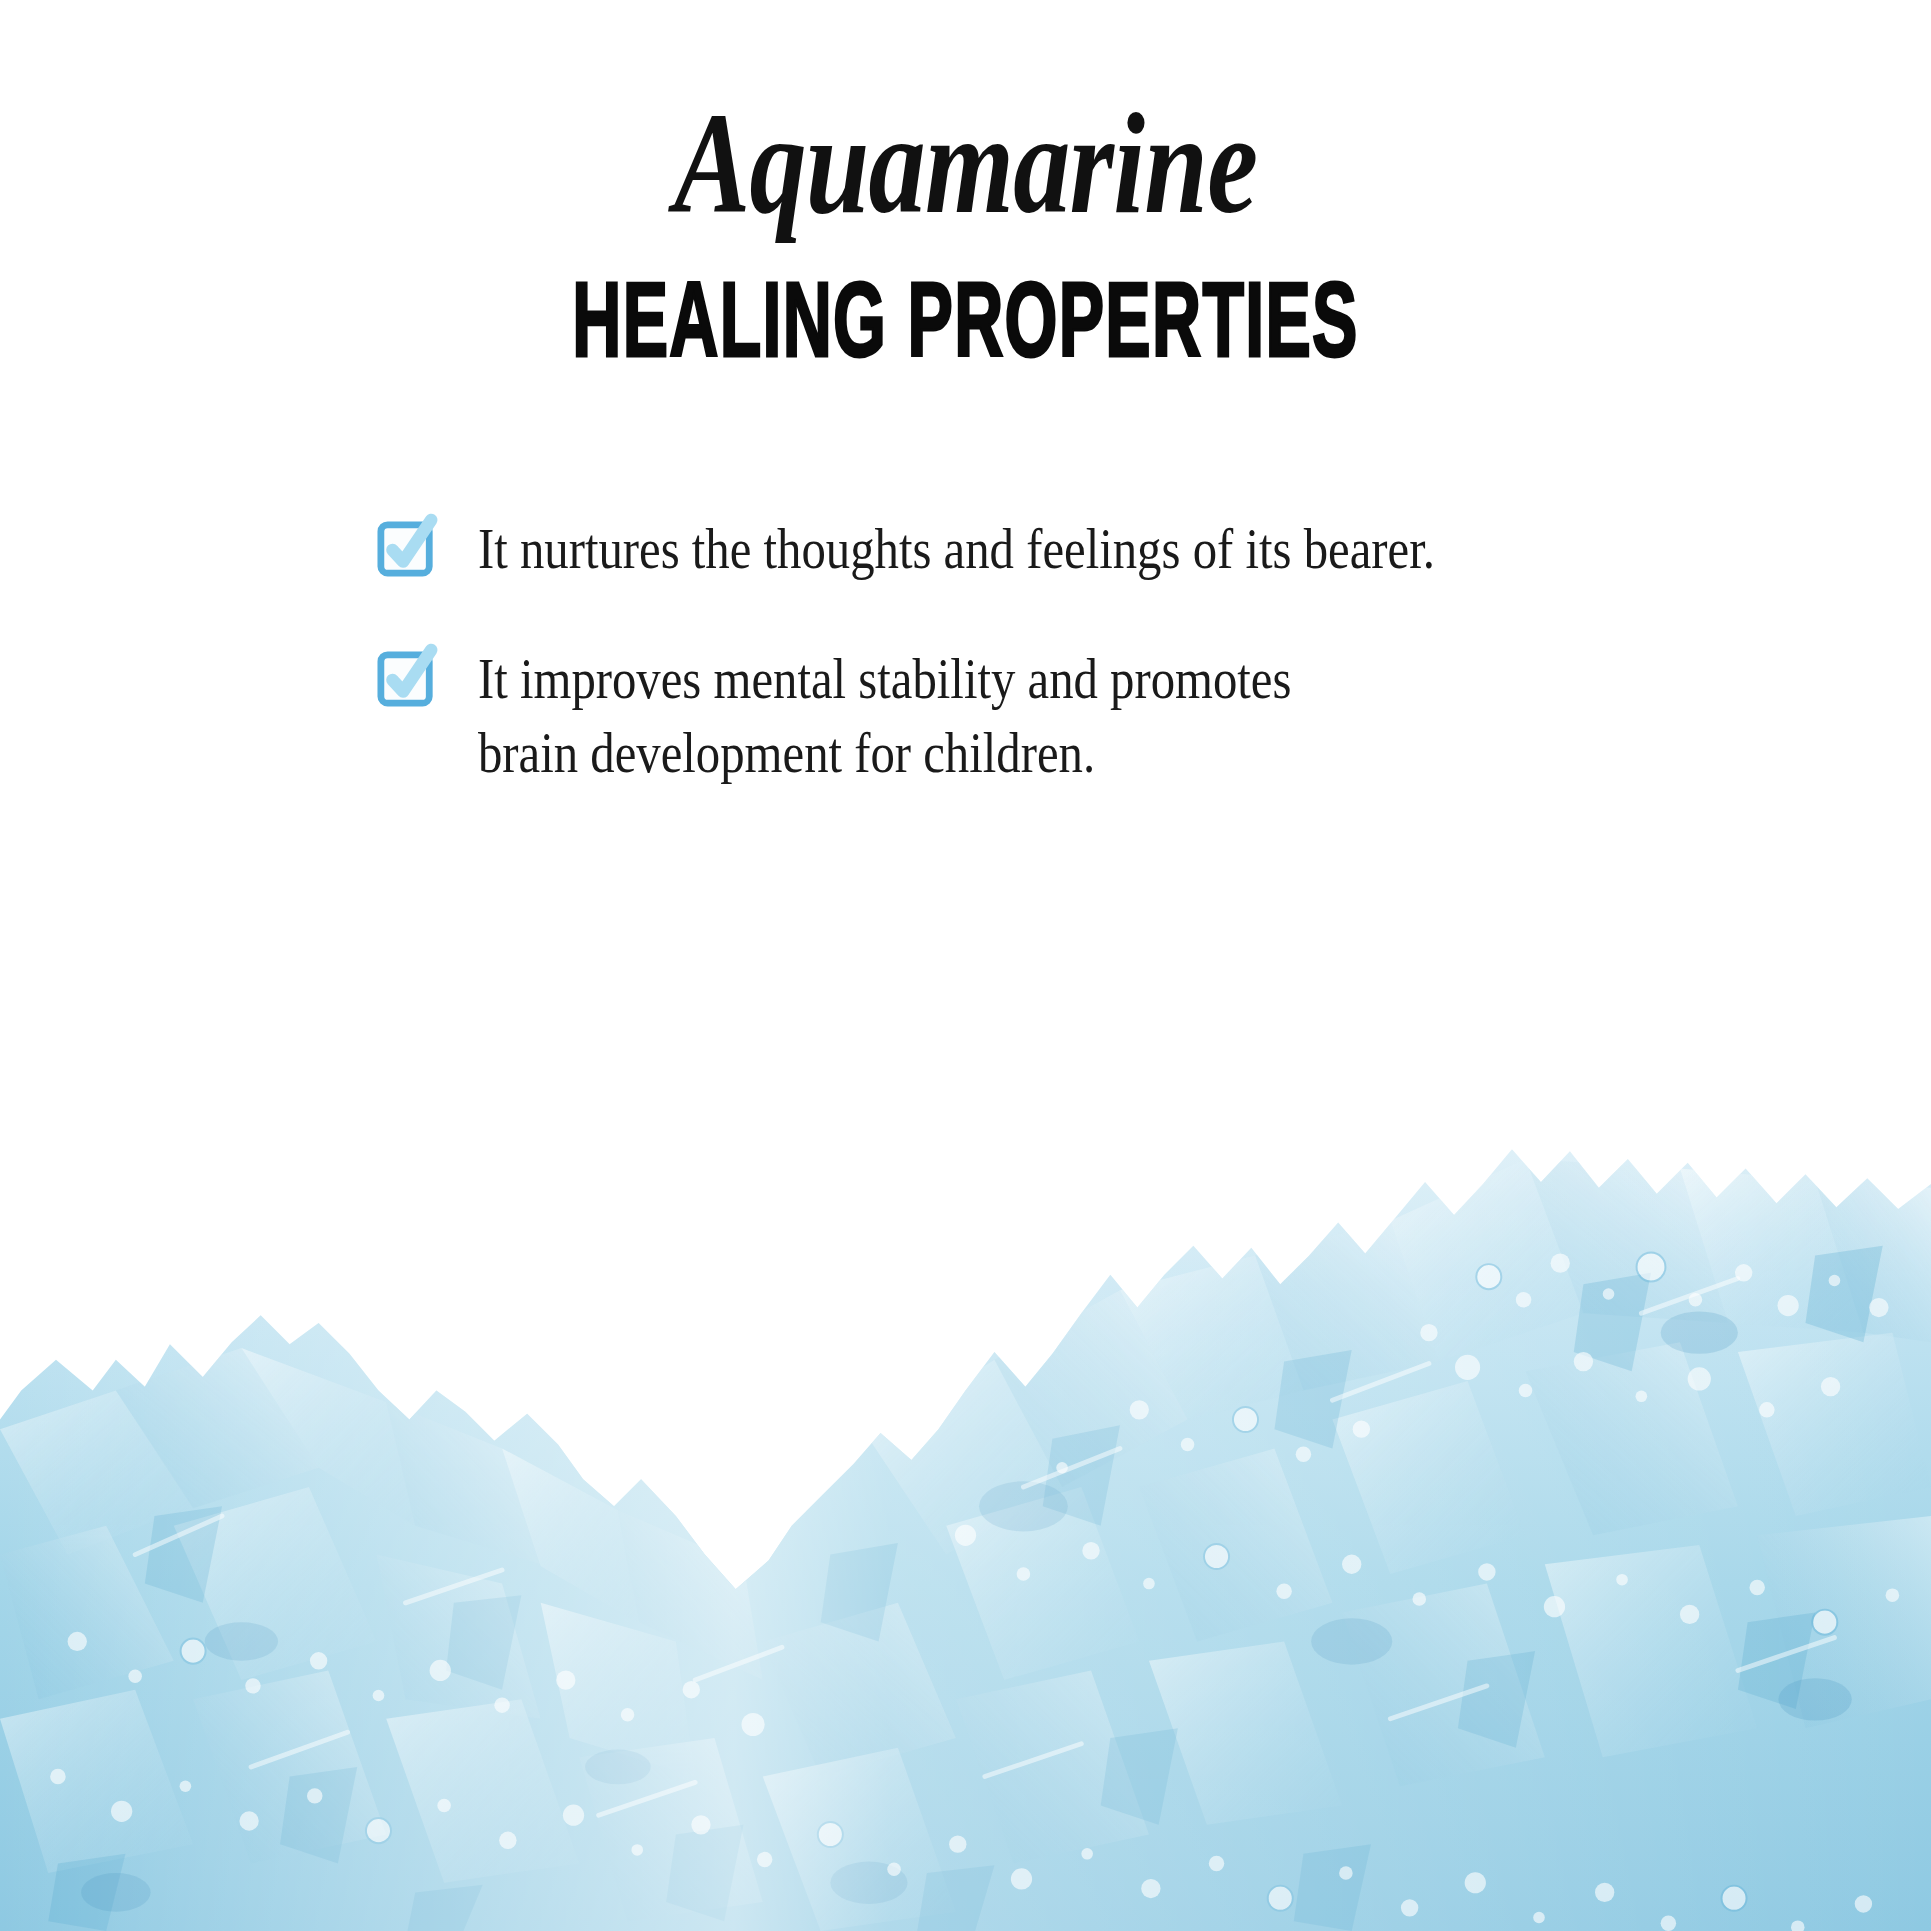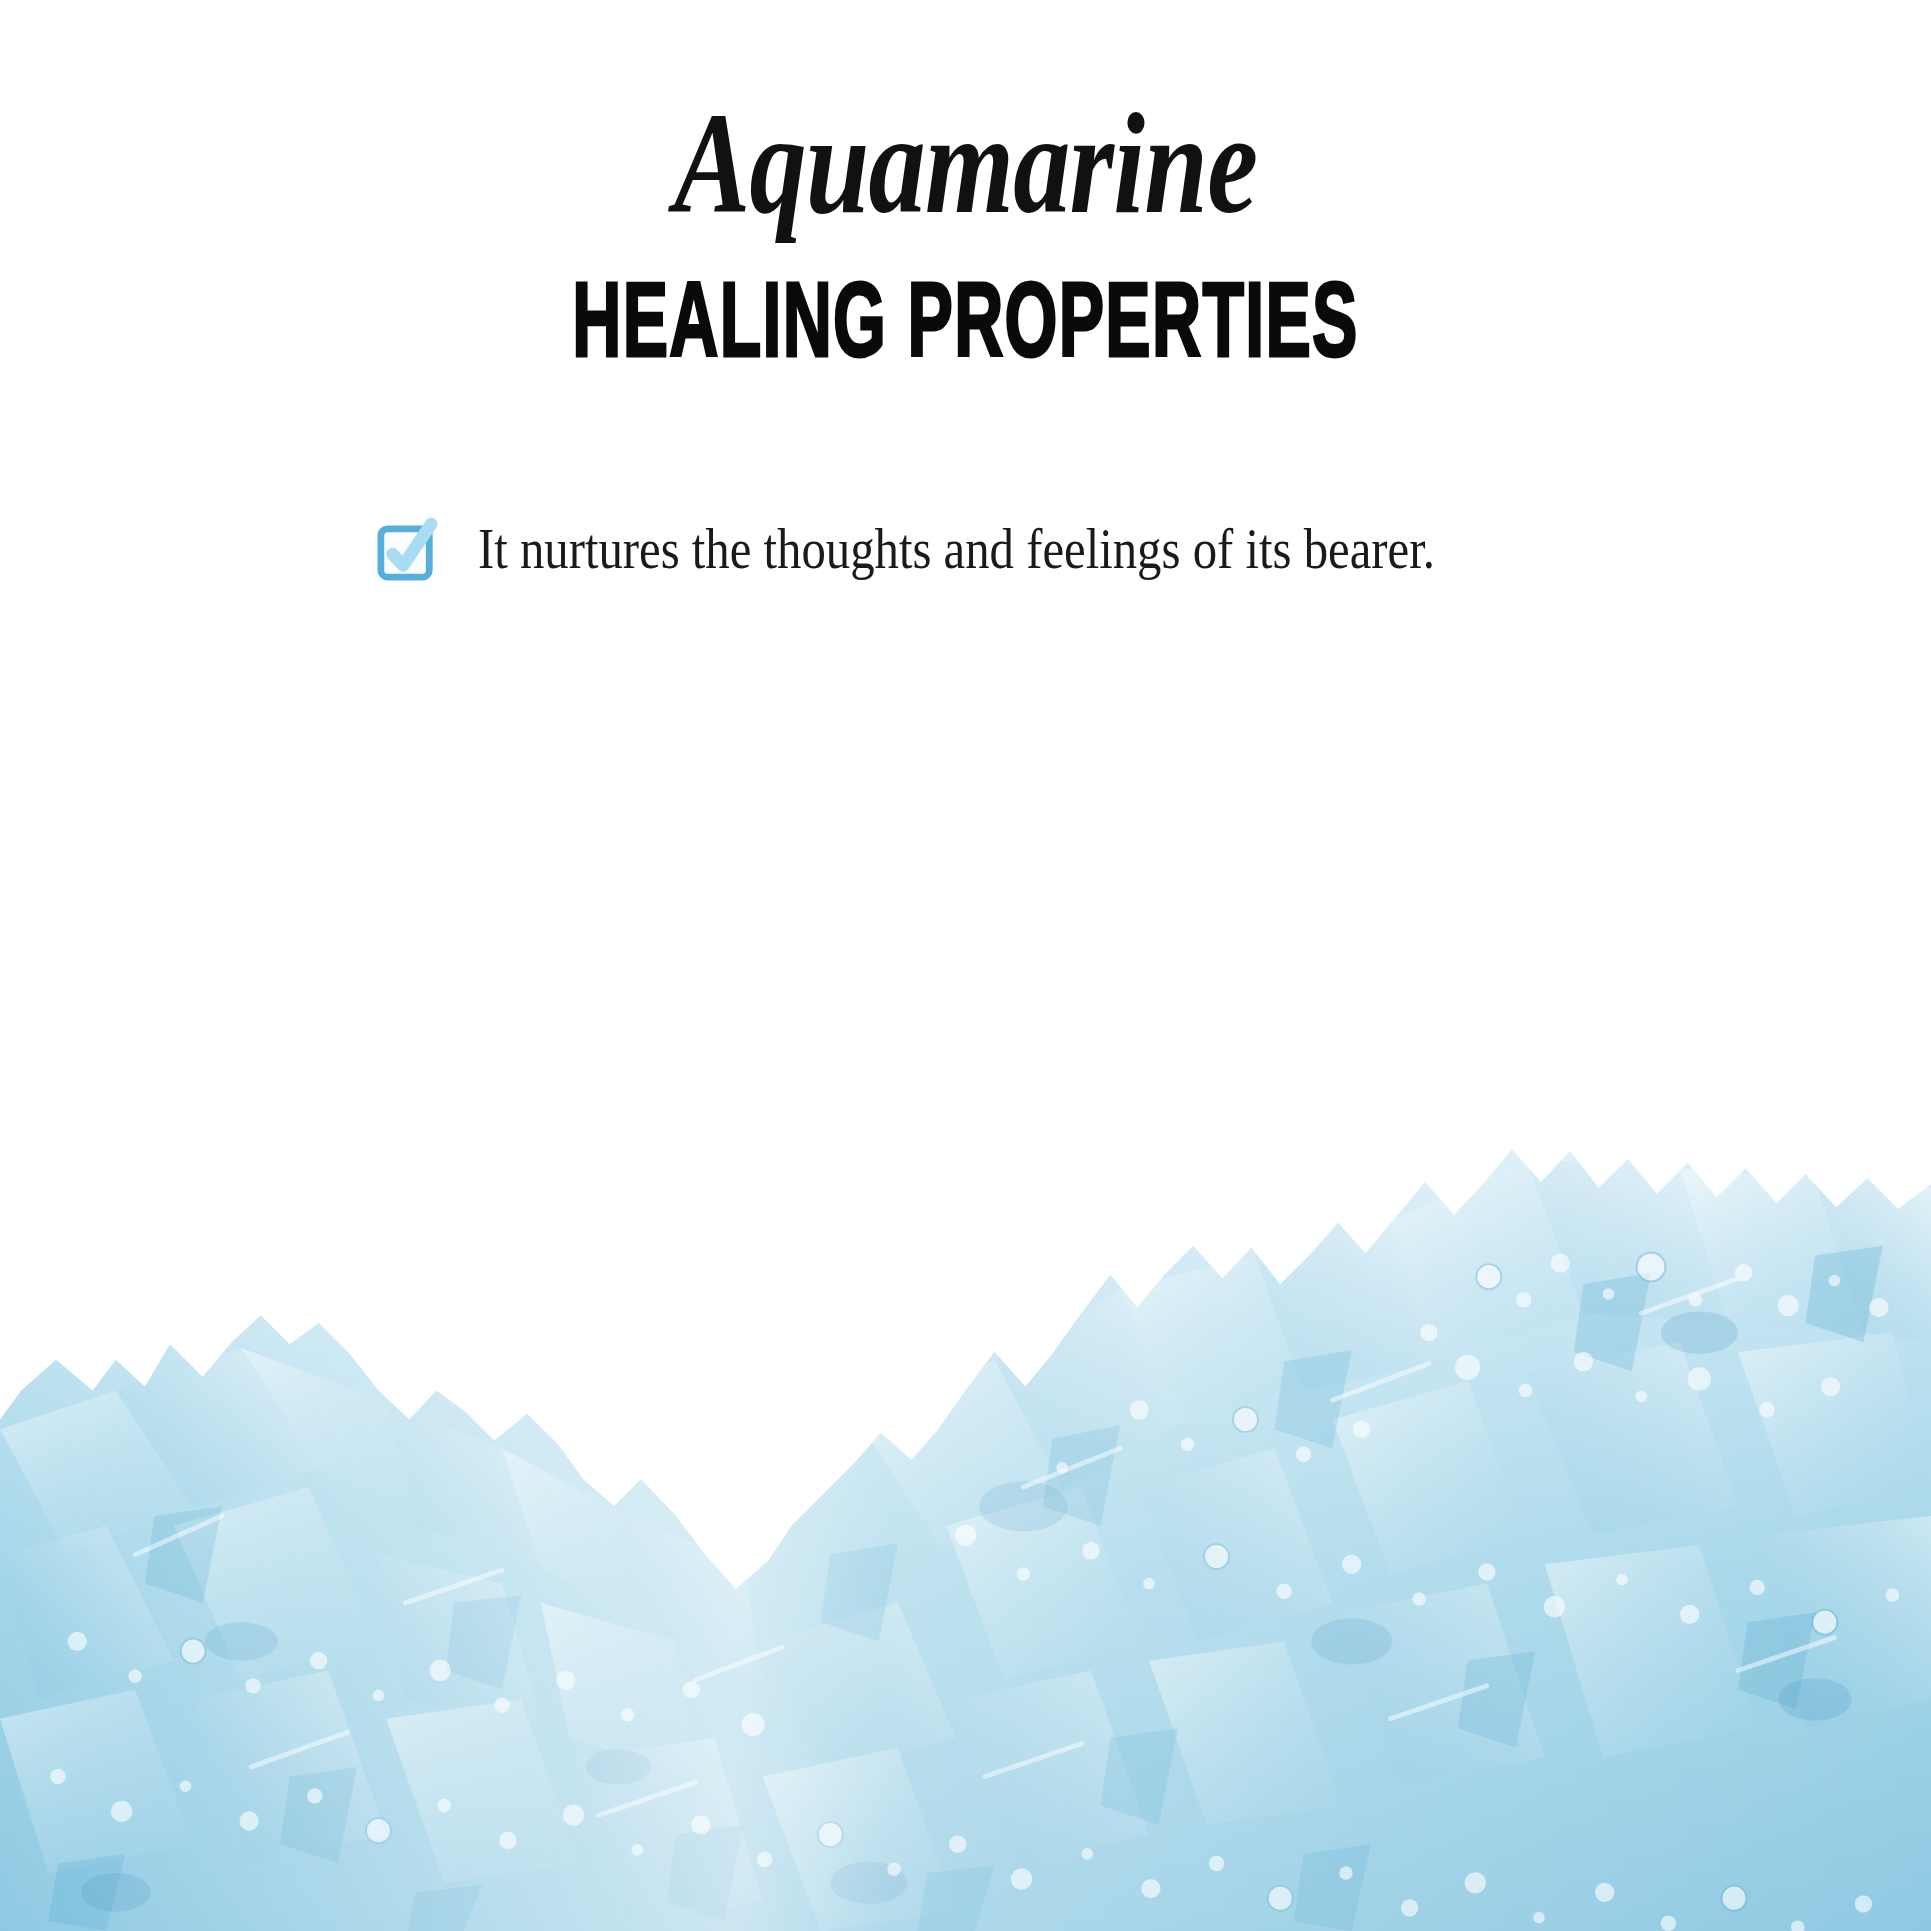--- a/index.html
+++ b/index.html
@@ -54,21 +54,21 @@
 
   
   .list{
     position:absolute;
     top:512px;
     left:377px;
     width:1352px;
   }
   .item{
     display:flex;
-    align-items:center;
+    align-items:flex-start;
     margin-bottom:56px;
   }
   .cbox{
     flex:0 0 auto;
     width:60px;height:60px;
     position:relative;
     margin-right:41px;
     margin-top:5.8px;
   }
   .cbox svg{display:block;width:60px;height:60px;overflow:visible;}
@@ -109,20 +109,30 @@
     <div class="item">
       <span class="cbox">
         <svg viewBox="0 0 62 62" xmlns="http://www.w3.org/2000/svg">
           <rect x="4" y="7" width="50" height="50" rx="7" ry="7" fill="#fbfdfe" stroke="#56aedd" stroke-width="7"></rect>
           <path d="M16 33 L27 45 L56 2" fill="none" stroke="#a9dcf2" stroke-width="13" stroke-linecap="round" stroke-linejoin="round"></path>
         </svg>
       </span>
       <p class="itext">It nurtures the thoughts and feelings of its bearer.</p>
     </div>
 
+    <div class="item">
+      <span class="cbox">
+        <svg viewBox="0 0 62 62" xmlns="http://www.w3.org/2000/svg">
+          <rect x="4" y="7" width="50" height="50" rx="7" ry="7" fill="#fbfdfe" stroke="#56aedd" stroke-width="7"></rect>
+          <path d="M16 33 L27 45 L56 2" fill="none" stroke="#a9dcf2" stroke-width="13" stroke-linecap="round" stroke-linejoin="round"></path>
+        </svg>
+      </span>
+      <p class="itext">It improves mental stability and promotes
+brain development for children.</p>
+    </div>
 
 
 
 
   </div>
 
   <div class="ice">
     <svg viewBox="0 0 2000 860" preserveAspectRatio="none" xmlns="http://www.w3.org/2000/svg">
       <defs>
         <linearGradient id="gIce" x1="0" y1="0" x2="0" y2="1">

